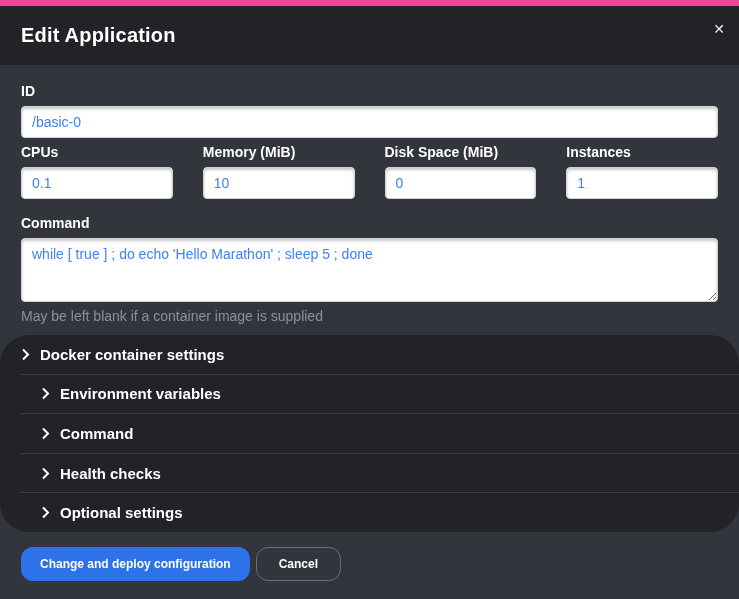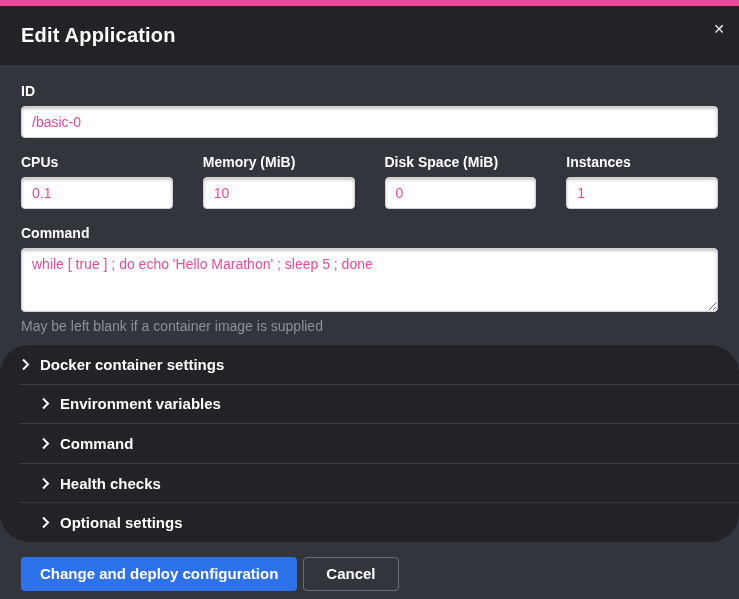--- a/index.html
+++ b/index.html
@@ -31,26 +31,26 @@
   .form-area { background: #32363c; padding: 18px 21px 11px; flex: none; }
   .field-label {
     display: block; color: #ffffff; font-size: 14px; font-weight: 700;
     line-height: 16px; margin-bottom: 7px;
   }
   .text-input {
     width: 100%; height: 32px;
     border: 1px solid #d2d2d2; border-radius: 4px;
     background: #ffffff;
     box-shadow: inset 0 2px 3px rgba(0,0,0,0.22);
-    padding: 0 10px; font-size: 14px; color: #ec4899;
+    padding: 0 10px; font-size: 14px; color: #3b82f6;
     font-family: inherit; display: block;
   }
   .grid-row {
     display: grid; grid-template-columns: repeat(4, 1fr);
-    gap: 30px; margin-top: 16px;
+    gap: 30px; margin-top: 6px;
   }
   .command-block { margin-top: 16px; }
   textarea.text-input { height: 64px; padding: 6px 10px; resize: vertical; line-height: 1.35; }
   .help-text { color: #8d9196; font-size: 14px; line-height: 16px; margin-top: 6px; }
 
   
   .sections { background: #232227; height: 197px; flex: none; display: flex; flex-direction: column; border-radius: 29px; }
   .section-row {
     flex: 1; display: flex; align-items: center;
     padding: 0 21px; cursor: pointer;
@@ -58,22 +58,22 @@
   .section-row + .section-row { border-top: 1px solid #393d43; margin-left: 20px; }
   .chev { margin-right: 10px; display: flex; align-items: center; }
   .section-title { color: #ffffff; font-size: 15px; font-weight: 700; }
 
   
   .modal-footer {
     background: #32363c; height: 69px; flex: none;
     padding: 15px 21px; display: flex; align-items: flex-start; gap: 6px;
   }
   .btn {
-    height: 34px; border-radius: 4px;
-    font-size: 15px; font-weight: 600; font-family: inherit;
+    height: 34px; border-radius: 12px;
+    font-size: 12px; font-weight: 600; font-family: inherit;
     cursor: pointer; line-height: 32px;
   }
   .btn-primary { background: #2e72e9; color: #ffffff; border: none; padding: 0 19px; }
   .btn-cancel { background: transparent; color: #ffffff; border: 1px solid #6b7076; padding: 0 22px; }
 </style>
 </head>
 <body>
 
 <div class="modal">
 

